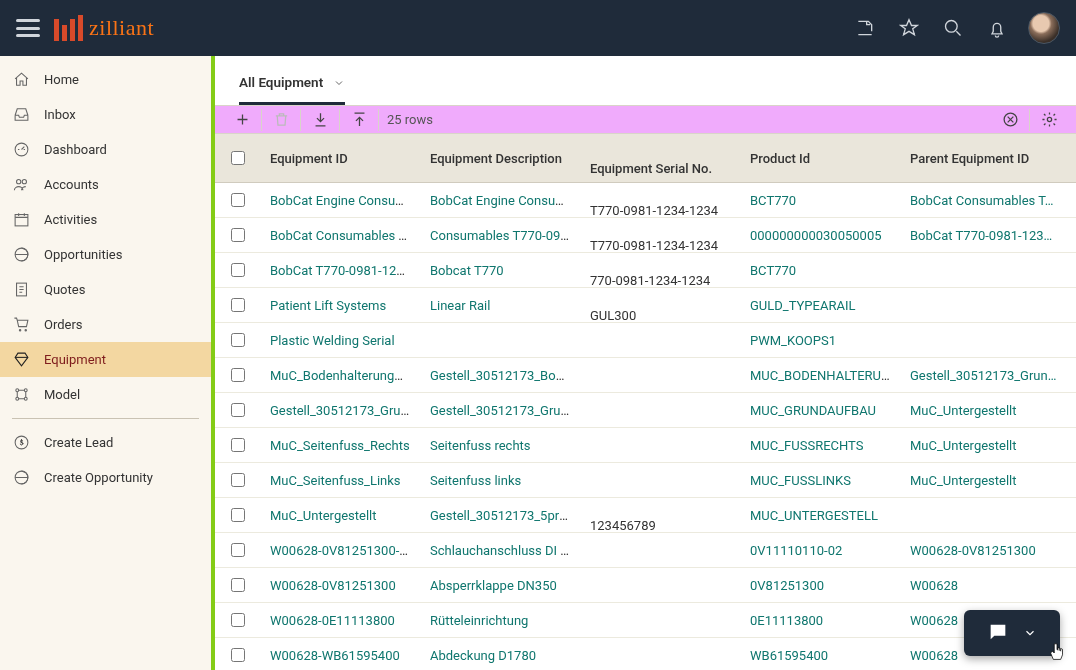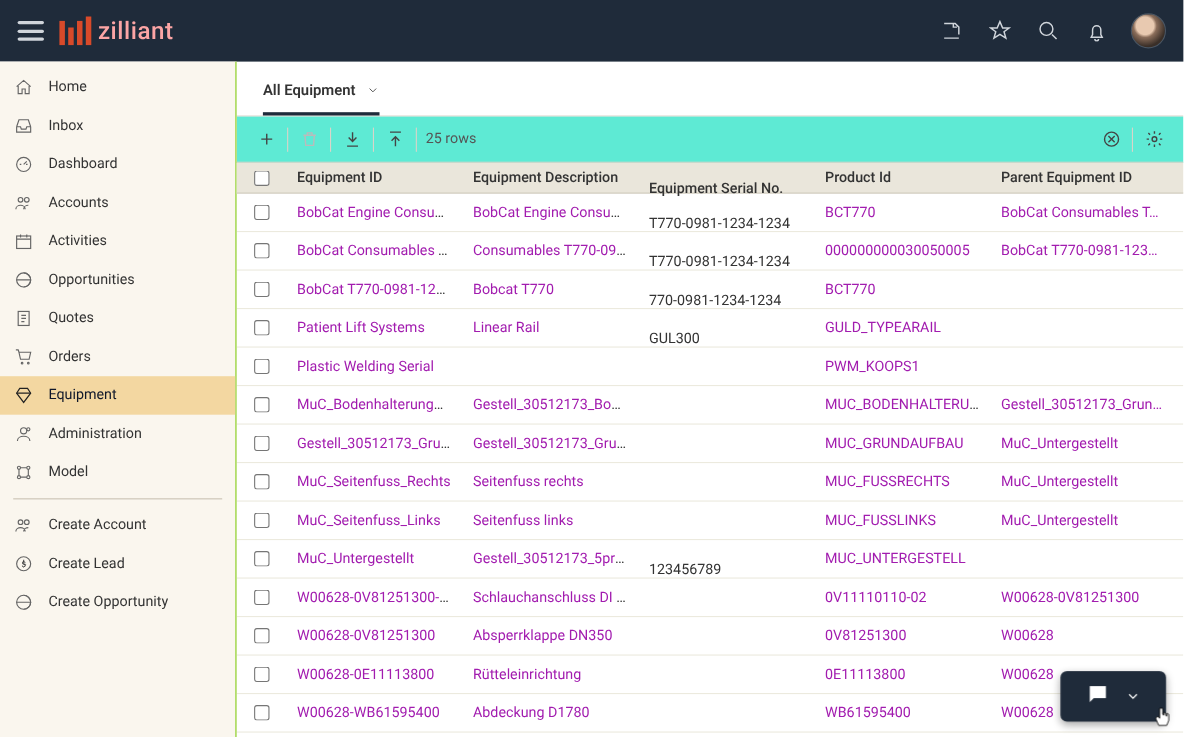--- a/index.html
+++ b/index.html
@@ -5,64 +5,64 @@
 * { box-sizing: border-box; margin: 0; padding: 0; }
 body { font-family: -apple-system, BlinkMacSystemFont, "Segoe UI", Roboto, sans-serif; font-size: 13px; color: #333; background: #fff; width: 1076px; height: 670px; overflow: hidden; }
 
 .topbar { height: 56px; background: #1f2b3a; display: flex; align-items: center; padding: 0 16px; color: #d0d5db; }
 .topbar .hamburger { width: 24px; height: 18px; display: flex; flex-direction: column; justify-content: space-between; cursor: pointer; margin-right: 14px; }
 .topbar .hamburger span { display: block; height: 3px; background: #d0d5db; border-radius: 2px; }
 .topbar .logo { display: flex; align-items: center; gap: 6px; }
 .topbar .logo-bars { display: flex; gap: 3px; align-items: flex-end; }
 .topbar .logo-bars span { width: 5px; background: #d84a2a; display: block; }
 .topbar .logo-bars span:nth-child(1){height:22px;} .topbar .logo-bars span:nth-child(2){height:16px;} .topbar .logo-bars span:nth-child(3){height:22px;} .topbar .logo-bars span:nth-child(4){height:26px;}
-.topbar .brand { font-size: 22px; font-weight: 500; color: #fca5a5; letter-spacing: 0.5px; }
+.topbar .brand { font-size: 22px; font-weight: 500; color: #f97316; letter-spacing: 0.5px; font-family: Liberation Serif, serif; }
 .topbar .spacer { flex: 1; }
 .topbar .top-icon { width: 22px; height: 22px; margin-left: 22px; cursor: pointer; display: flex; align-items: center; justify-content: center; }
 .topbar .top-icon svg { width: 20px; height: 20px; stroke: #d0d5db; fill: none; stroke-width: 1.6; }
 .topbar .avatar { width: 32px; height: 32px; border-radius: 50%; background: radial-gradient(circle at 40% 35%, #e8c9b0 30%, #8a6d5a 40%, #3a2f28 70%); margin-left: 20px; border: 1px solid #4a5663; cursor: pointer; }
 
 .shell { display: flex; height: calc(100% - 56px); }
 
-.sidebar { width: 215px; background: #faf6ee; border-right: 1px solid #84cc16; overflow-y: auto; padding-top: 6px; position: relative; }
+.sidebar { width: 215px; background: #faf6ee; border-right: 4px solid #84cc16; overflow-y: auto; padding-top: 6px; position: relative; }
 .sidebar::-webkit-scrollbar { width: 10px; }
 .sidebar::-webkit-scrollbar-thumb { background: #c9c3b6; border-radius: 5px; }
 .nav-item { display: flex; align-items: center; height: 35px; padding: 0 12px; gap: 14px; cursor: pointer; color: #333; }
-.nav-item.active { background: #f3d7a1; color: #0f172a; }
+.nav-item.active { background: #f3d7a1; color: #7f1d1d; }
 .nav-item .icon { width: 18px; height: 18px; display: flex; align-items: center; justify-content: center; }
 .nav-item .icon svg { width: 17px; height: 17px; stroke: #666; fill: none; stroke-width: 1.5; }
 .nav-item.active .icon svg { stroke: #222; }
 .nav-sep { height: 1px; background: #c9c2b3; margin: 6px 12px; }
 
 .main { flex: 1; display: flex; flex-direction: column; overflow: hidden; }
 .tabbar { padding: 18px 24px 0; border-bottom: 1px solid #d9d4c9; display: flex; gap: 20px; }
 .tabbar .tab { display: flex; align-items: center; gap: 10px; padding-bottom: 12px; border-bottom: 3px solid #1f2b3a; font-weight: 600; cursor: pointer; font-size: 13.5px; }
 .tabbar .tab .chev { width: 12px; height: 12px; }
 .tabbar .tab .chev svg { width: 12px; height: 12px; stroke: #555; fill: none; stroke-width: 1.8; }
 
-.toolbar { height: 42px; border-bottom: 1px solid #d9d4c9; display: flex; align-items: center; padding: 0 10px; background: #5eead4; }
+.toolbar { height: 28px; border-bottom: 1px solid #d9d4c9; display: flex; align-items: center; padding: 0 10px; background: #f0abfc; }
 .toolbar .tbtn { width: 34px; height: 34px; display: flex; align-items: center; justify-content: center; cursor: pointer; border-radius: 3px; }
 .toolbar .tbtn svg { width: 17px; height: 17px; stroke: #444; fill: none; stroke-width: 1.8; }
 .toolbar .tbtn.disabled svg { stroke: #bbb; }
 .toolbar .sep { width: 1px; height: 22px; background: #d9d4c9; margin: 0 2px; }
 .toolbar .count { margin-left: 6px; color: #555; font-size: 13px; }
 .toolbar .spacer { flex: 1; }
 
 .grid { flex: 1; overflow: auto; }
-.grid-head { display: flex; align-items: center; height: 28px; background: #eae6db; border-bottom: 1px solid #d0cbbe; position: sticky; top: 0; }
+.grid-head { display: flex; align-items: center; height: 49px; background: #eae6db; border-bottom: 1px solid #d0cbbe; position: sticky; top: 0; }
 .grid-row { display: flex; align-items: center; height: 35px; border-bottom: 1px solid #eceade; }
 .cell { padding: 0 10px; white-space: nowrap; overflow: hidden; text-overflow: ellipsis; font-size: 13px; }
 .cell.chk { width: 45px; flex: 0 0 45px; display: flex; align-items: center; justify-content: center; }
 .cell.chk input { width: 14px; height: 14px; cursor: pointer; }
 .cell.c-id { flex: 0 0 160px; }
 .cell.c-desc { flex: 0 0 160px; }
 .cell.c-ser { flex: 0 0 160px; margin-top: 20px; }
 .cell.c-prod { flex: 0 0 160px; }
 .cell.c-par { flex: 1 1 0; }
-.link { color: #a21caf; cursor: pointer; }
+.link { color: #0f766e; cursor: pointer; }
 .hdr { font-weight: 500; color: #333; }
 
 .chat-fab { position: fixed; right: 16px; bottom: 14px; width: 96px; height: 46px; background: #1f2b3a; border-radius: 6px; box-shadow: 0 3px 8px rgba(0,0,0,0.35); display: flex; align-items: center; justify-content: center; gap: 14px; cursor: pointer; }
 .chat-fab svg { width: 22px; height: 22px; fill: #fff; }
 .chat-fab .chev { width: 14px; height: 14px; }
 .chat-fab .chev svg { width: 14px; height: 14px; stroke: #fff; fill: none; stroke-width: 2; }
 .cursor-hand { position: fixed; right: 8px; bottom: 6px; width: 22px; height: 22px; pointer-events: none; }
 .cursor-hand svg { width: 22px; height: 22px; fill: #fff; stroke: #000; stroke-width: 0.8; }
 </style>
 </head>
@@ -188,52 +188,32 @@
             <svg viewBox="0 0 24 24">
               <path d="M7 3h10l4 6-9 12L3 9z"></path>
               <path d="M3 9h18"></path>
             </svg>
           </span>
           <span>Equipment</span>
         </div>
         <div class="nav-item">
           <span class="icon">
             <svg viewBox="0 0 24 24">
-              <circle cx="12" cy="8" r="4"></circle>
-              <path d="M4 21c0-4 4-6 8-6s8 2 8 6"></path>
-              <circle cx="18" cy="6" r="2"></circle>
-            </svg>
-          </span>
-          <span>Administration</span>
-        </div>
-        <div class="nav-item">
-          <span class="icon">
-            <svg viewBox="0 0 24 24">
               <circle cx="6" cy="6" r="2"></circle>
               <circle cx="18" cy="6" r="2"></circle>
               <circle cx="6" cy="18" r="2"></circle>
               <circle cx="18" cy="18" r="2"></circle>
               <path d="M6 8v8M18 8v8M8 6h8M8 18h8"></path>
             </svg>
           </span>
           <span>Model</span>
         </div>
       </div>
     <div class="nav-sep"></div>
     <div id="nav-create">
-        <div class="nav-item">
-          <span class="icon">
-            <svg viewBox="0 0 24 24">
-              <circle cx="8" cy="8" r="3"></circle>
-              <circle cx="16" cy="8" r="3"></circle>
-              <path d="M2 20c0-3 3-5 6-5s6 2 6 5M12 20c0-3 3-5 6-5"></path>
-            </svg>
-          </span>
-          <span>Create Account</span>
-        </div>
         <div class="nav-item">
           <span class="icon">
             <svg viewBox="0 0 24 24">
               <circle cx="12" cy="12" r="9"></circle>
               <path d="M12 7v5l3 2"></path>
               <text x="12" y="16" font-size="10" text-anchor="middle" fill="currentColor" stroke="none">$</text>
             </svg>
           </span>
           <span>Create Lead</span>
         </div>

